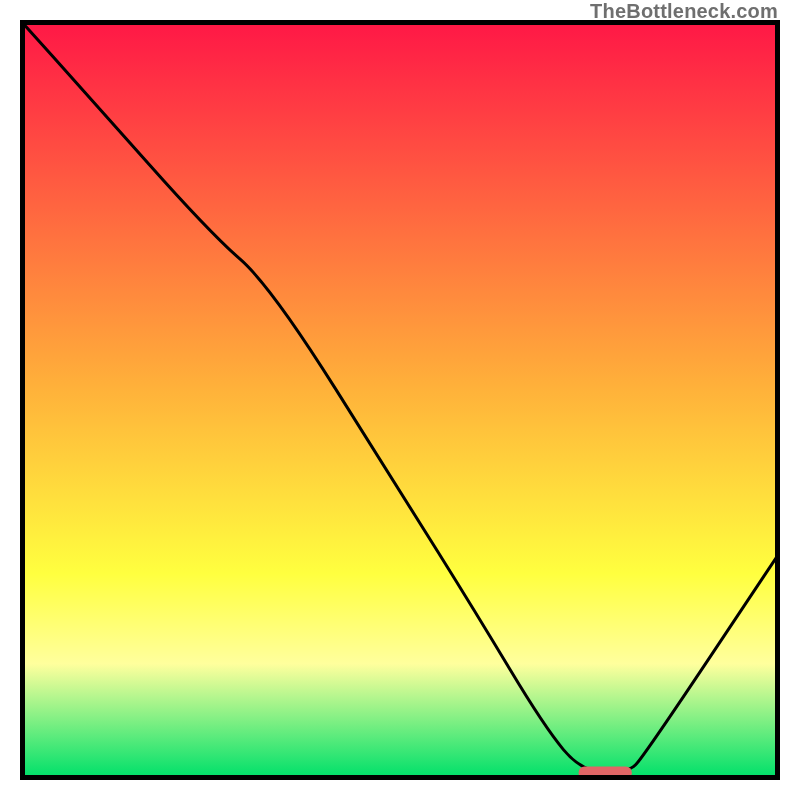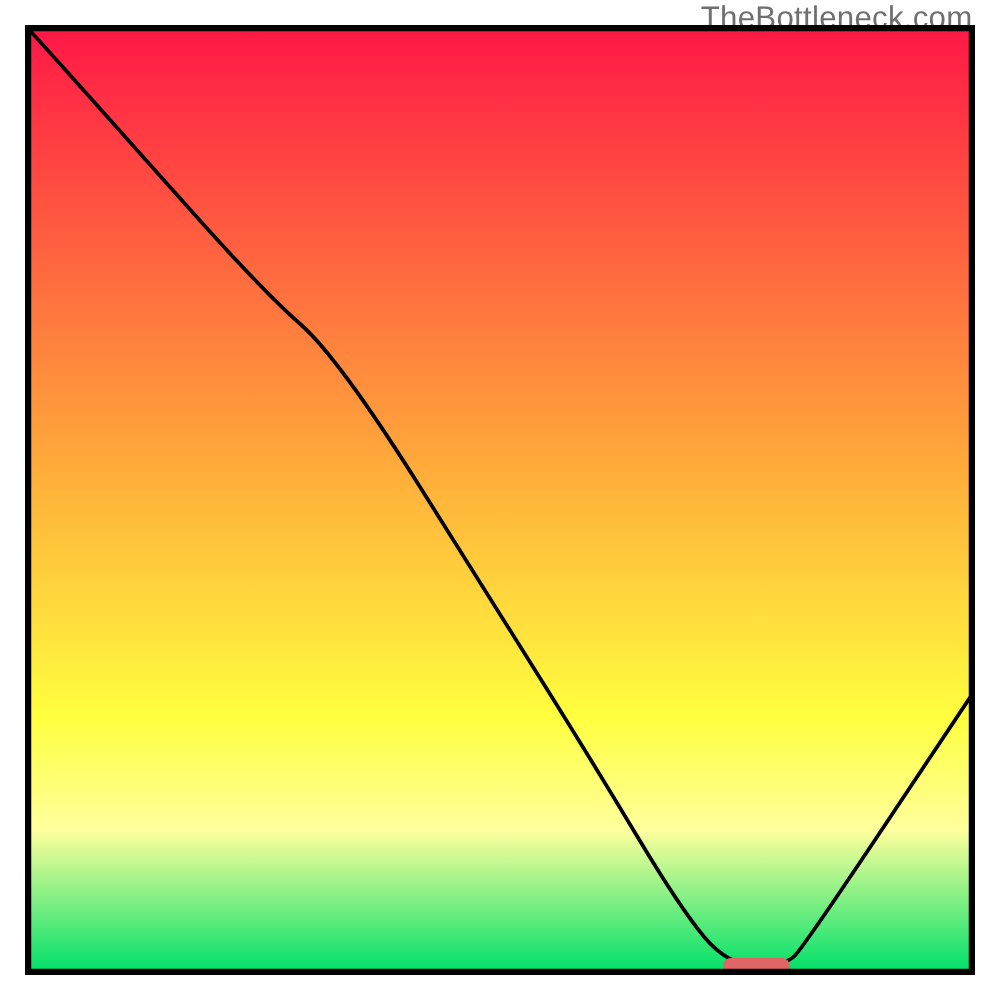--- a/index.html
+++ b/index.html
@@ -23,22 +23,22 @@
     left: 20px;
     top: 20px;
     width: 760px;
     height: 760px;
     box-sizing: border-box;
   }
   .watermark {
     position: absolute;
     top: 0px;
     right: 22px;
-    font-size: 25px;
-    font-weight: 400;
+    font-size: 20px;
+    font-weight: 700;
     color: #6f6f6f;
     letter-spacing: 0.2px;
     margin-left: 30px;
   }
   svg {
     display: block;
   }
 </style>
 </head>
 <body>

